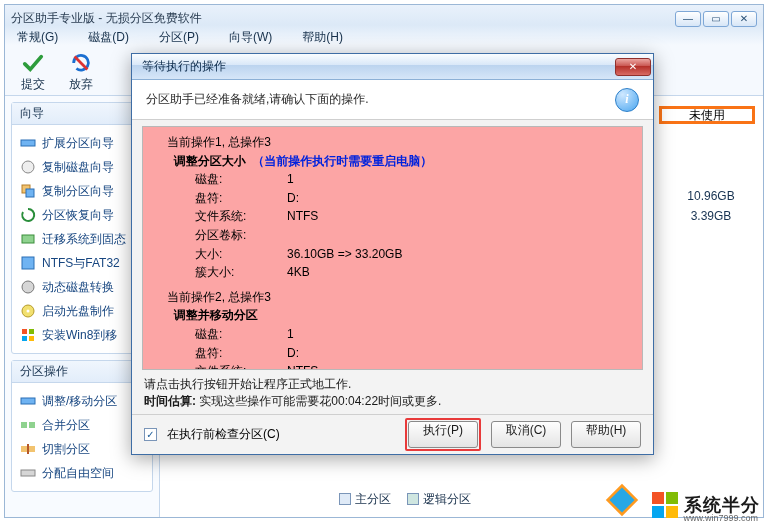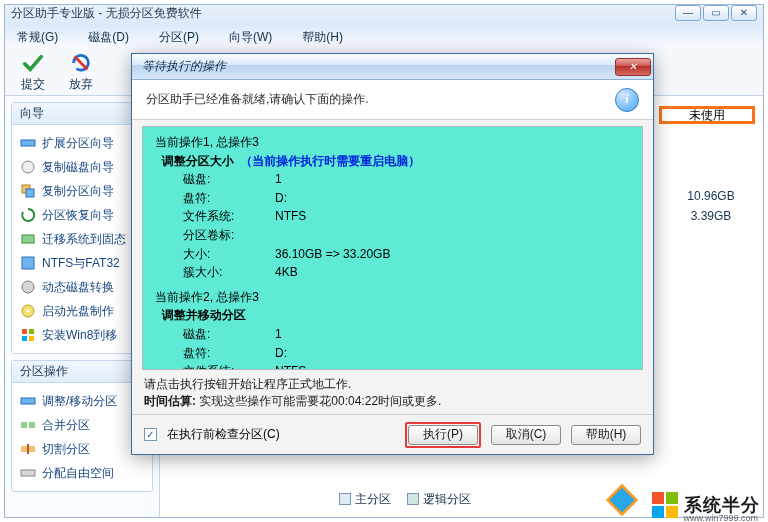--- a/index.html
+++ b/index.html
@@ -1,21 +1,21 @@
 <!DOCTYPE html>
 <html><head>
 <meta charset="utf-8">
 <style>
   * { margin:0; padding:0; box-sizing:border-box; font-family:"Microsoft YaHei","SimSun",Arial,sans-serif; }
   body { width:768px; height:522px; overflow:hidden; background:#fff; font-size:12px; position:relative; }
 
   
   .main-window { position:absolute; left:0; top:0; right:0; bottom:0; border:4px solid #fff; }
   .main-inner { position:relative; width:100%; height:100%; background:linear-gradient(#e9f1fb 0,#dce9f7 20px,#f5f9fe 40px,#f5f9fe 100%); border:1px solid #9bb7d6; }
-  .titlebar-main { height:22px; display:flex; align-items:flex-start; padding:0 6px; }
+  .titlebar-main { height:22px; display:flex; align-items:flex-end; padding:0 6px; }
   .titlebar-main .title { flex:1; color:#2a3d52; font-size:12px; }
   .win-ctrls { display:flex; gap:2px; }
   .win-ctrl { width:26px; height:16px; border:1px solid #7ea7d6; border-radius:3px; background:linear-gradient(#fff,#d7e6f7); display:flex; align-items:center; justify-content:center; color:#2a5176; font-size:10px; line-height:1; }
   .menubar { height:20px; display:flex; align-items:center; gap:18px; padding-left:6px; }
   .menubar span { padding:2px 6px; color:#16304b; }
   .toolbar-main { height:48px; display:flex; padding:2px 4px; }
   .tb-btn { width:48px; display:flex; flex-direction:column; align-items:center; justify-content:flex-end; gap:2px; color:#16304b; }
   .tb-btn svg { width:22px; height:22px; }
 
   .columns { display:flex; height:calc(100% - 90px); border-top:1px solid #c5d7ec; }
@@ -30,38 +30,38 @@
   .right-area { flex:1; position:relative; background:#fff; }
   .header-row { position:absolute; top:10px; right:8px; height:18px; width:96px; border:3px solid #f97316; display:flex; align-items:center; justify-content:center; }
   .val-cells { position:absolute; top:92px; right:4px; width:96px; }
   .val-cells div { height:20px; border:1px solid transparent; text-align:center; color:#163251; }
 
   .bottom-legend { position:absolute; left:298px; bottom:8px; height:20px; display:flex; align-items:center; gap:16px; color:#18304b;padding-left:36px; }
   .swatch { width:12px; height:12px; border:1px solid #7a95b8; display:inline-block; vertical-align:middle; margin-right:4px; }
 
   
   .dlg { position:absolute; left:131px; top:53px; width:523px; height:402px; border:1px solid #3e6da5; background:#f3f3f3; box-shadow:0 4px 18px rgba(0,0,0,.35); display:flex; flex-direction:column; }
-  .dlg-titlebar { height:26px; background:linear-gradient(#fafdff,#d8e7f8 45%,#bcd4ef 46%,#d6e6f8); display:flex; align-items:center; border-bottom:1px solid #8cb0d6; padding:0 2px 0 10px;font-style:italic; }
+  .dlg-titlebar { height:26px; background:linear-gradient(#fafdff,#d8e7f8 45%,#bcd4ef 46%,#d6e6f8); display:flex; align-items:center; border-bottom:1px solid #8cb0d6; padding:0 2px 0 10px; }
   .dlg-titlebar .dlg-title { flex:1; color:#0b2a4a; }
   .dlg-close { width:36px; height:18px; border:1px solid #90302c; border-radius:3px; background:linear-gradient(#eca6a1,#c8544f 45%,#b43029 46%,#d86b64); display:flex; align-items:center; justify-content:center; color:#fff; font-size:10px; }
   .dlg-info { height:40px; background:#fff; border-bottom:1px solid #cfcfcf; display:flex; align-items:center; padding:0 14px; }
   .dlg-info .msg { flex:1; color:#2b2b2b; }
   .info-ico { width:24px; height:24px; border-radius:50%; background:radial-gradient(circle at 30% 25%,#cfe8ff,#4aa6f0); border:1px solid #2d7fc9; display:flex; align-items:center; justify-content:center; color:#fff; font-family:Georgia,serif; font-style:italic; font-weight:700; }
   .dlg-body { flex:1; padding:6px 10px 4px 10px; display:flex; flex-direction:column; overflow:hidden; }
-  .ops-box { flex:1; border:1px solid #b8b8b8; background:#5eead4; padding:6px 12px; overflow:hidden; color:#000; line-height:1.55; font-family:"SimSun","宋体",monospace; }
+  .ops-box { flex:1; border:1px solid #b8b8b8; background:#fca5a5; padding:6px 24px; overflow:hidden; color:#000; line-height:1.55; font-family:"SimSun","宋体",monospace; }
   .ops-box .b { font-weight:700; }
   .ops-box .blue { color:#0022dd; font-weight:700; }
   .kv { display:flex; }
   .kv .k { width:96px; padding-left:28px; }
   .kv .v { padding-left:24px; }
   .below { padding:6px 0 0 2px; color:#1a1a1a; }
   .below .b { font-weight:700; }
   .dlg-foot { height:40px; border-top:1px solid #cfcfcf; display:flex; align-items:center; padding:0 12px; gap:10px; }
   .chk { width:13px; height:13px; border:1px solid #7a95b8; background:#fff; display:inline-flex; align-items:center; justify-content:center; font-size:10px; color:#1e5d99; }
-  .btn { height:20px; min-width:70px; padding:0 10px; border:1px solid #8a8a8a; border-radius:3px; background:linear-gradient(#fefefe,#e4e4e4); display:flex; align-items:center; justify-content:center; color:#1b1b1b; }
+  .btn { height:27px; min-width:70px; padding:0 10px; border:1px solid #8a8a8a; border-radius:3px; background:linear-gradient(#fefefe,#e4e4e4); display:flex; align-items:flex-start; justify-content:center; color:#1b1b1b; }
   .exec-hl { border:2px solid #e83a3a; padding:1px; border-radius:2px; }
 
   
   .wm { position:absolute; right:8px; bottom:4px; display:flex; align-items:center; gap:6px; }
   .wm-grid { display:grid; grid-template-columns:12px 12px; grid-template-rows:12px 12px; gap:2px; }
   .wm-grid span:nth-child(1){background:#f35325;} .wm-grid span:nth-child(2){background:#81bc06;} .wm-grid span:nth-child(3){background:#05a6f0;} .wm-grid span:nth-child(4){background:#ffba08;}
   .wm-text { font-size:18px; font-weight:700; color:#1a1a1a; letter-spacing:1px; }
   .wm-url { position:absolute; right:10px; bottom:-1px; font-size:9px; color:#666; }
 
   .diamond-ico { position:absolute; right:128px; bottom:4px; width:36px; height:36px; }

